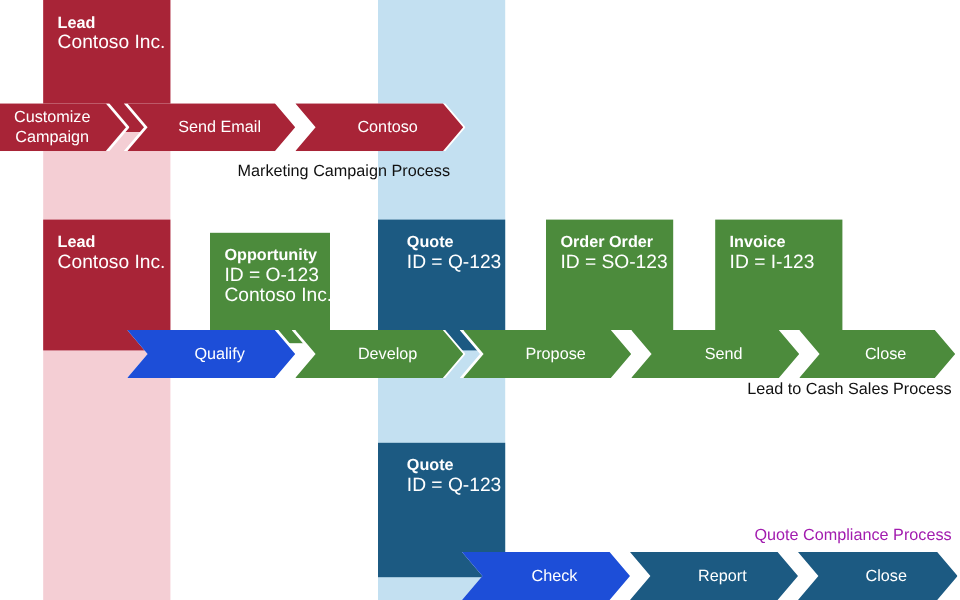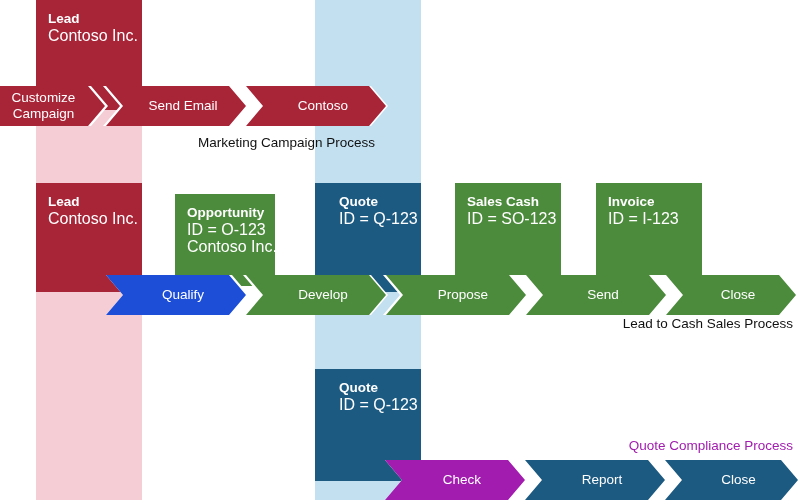--- a/index.html
+++ b/index.html
@@ -99,21 +99,21 @@
     <span class="l">ID = O-123</span>
     <span class="l">Contoso Inc.</span>
   </div>
 
   <div class="box blue" style="left: 315px; top: 183px; width: 106px; height: 109px; background: rgb(28, 90, 130);">
     <span class="t">Quote</span>
     <span class="l">ID = Q-123</span>
   </div>
 
   <div class="box green" style="left: 455px; top: 183px; width: 106px; height: 92px; background: rgb(76, 139, 60);">
-    <span class="t">Sales Cash</span>
+    <span class="t">Order Order</span>
     <span class="l">ID = SO-123</span>
   </div>
 
   <div class="box green" style="left: 596px; top: 183px; width: 106px; height: 92px; background: rgb(76, 139, 60);">
     <span class="t">Invoice</span>
     <span class="l">ID = I-123</span>
   </div>
 
   <div class="chevrow" style="left:106px;top:275px;width:700px;">
     <div class="chevsep" style="left:0px;width:143px;"></div>
@@ -156,21 +156,21 @@
 
   <div class="box blue" style="left: 315px; top: 369px; width: 106px; height: 112px; background: rgb(28, 90, 130);">
     <span class="t">Quote</span>
     <span class="l">ID = Q-123</span>
   </div>
 
   <div class="caption" style="left: 400px; top: 438px; width: 393px; color: #a21caf;">Quote Compliance Process</div>
 
   <div class="chevrow" style="left:385px;top:460px;width:420px;">
     <div class="chevsep" style="left:0px;width:143px;"></div>
-    <div class="chev blue" style="left: 0px; width: 140px; background: #a21caf;">
+    <div class="chev blue" style="left: 0px; width: 140px; background: #1d4ed8;">
       <span class="wrap">
           <span class="ln">Check</span>
         </span>
     </div>
 
     <div class="chevsep" style="left:137px;width:145px;"></div>
     <div class="chev blue" style="left: 140px; width: 140px; background: rgb(28, 90, 130);">
       <span class="wrap">
           <span class="ln">Report</span>
         </span>

